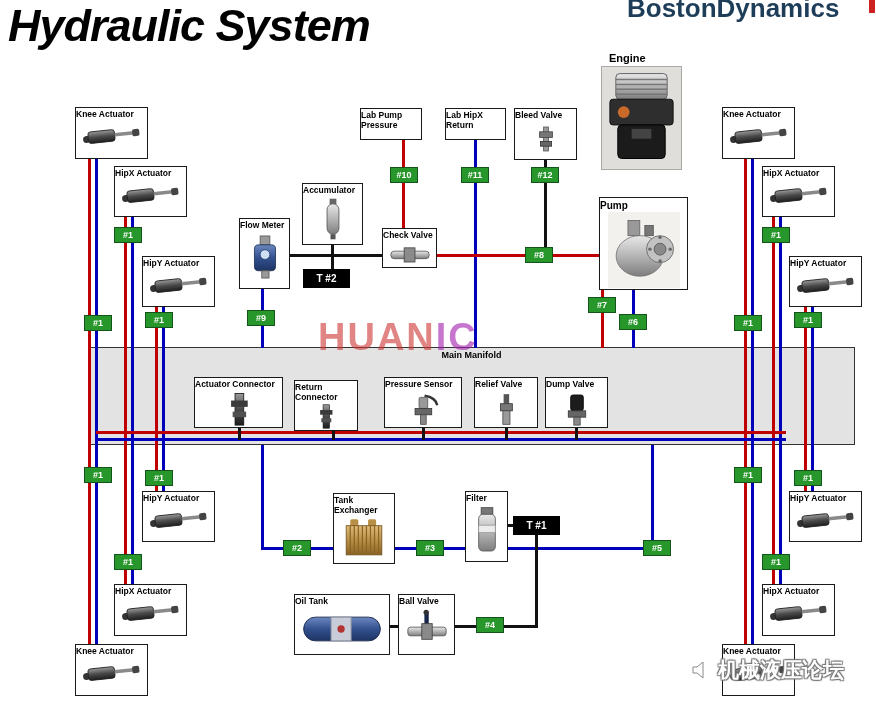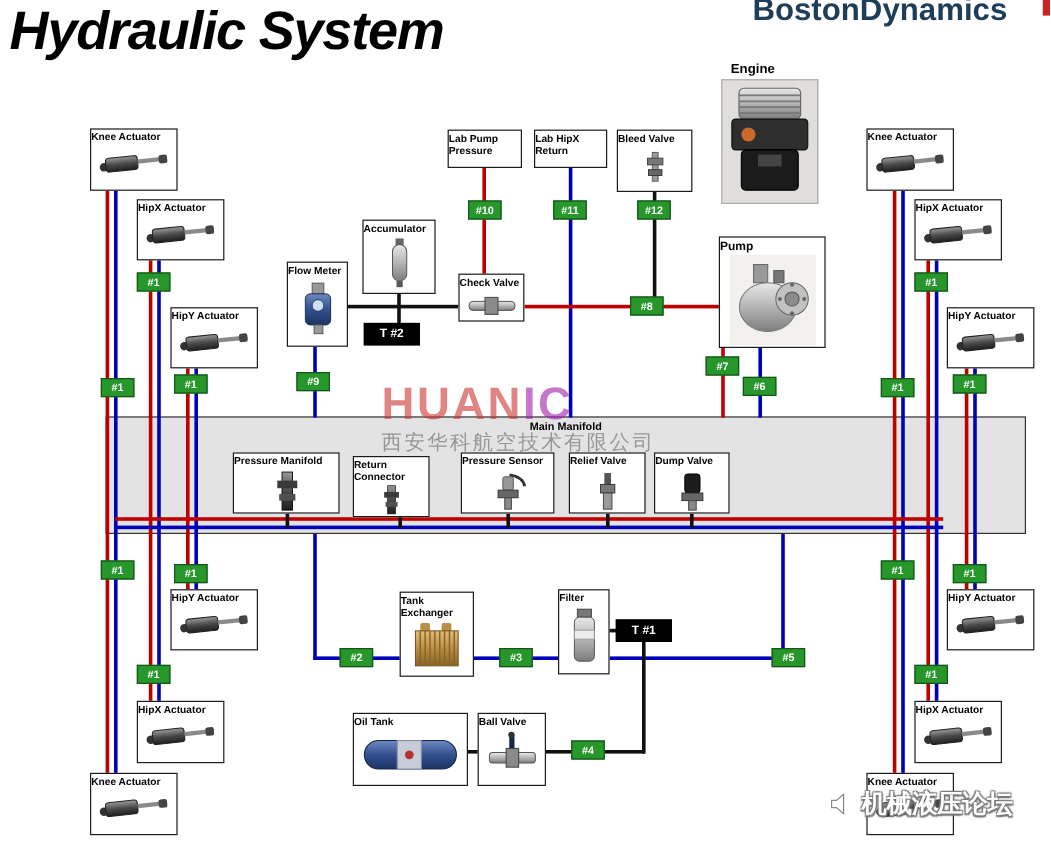--- a/index.html
+++ b/index.html
@@ -317,21 +317,21 @@
         <use href="#sym-actuator"></use>
       </svg>
   </div>
   <div class="node" style="left:722px;top:644px;width:73px;height:52px">
     <div class="lbl">Knee Actuator</div>
     <svg class="i-act" viewBox="0 0 70 26">
         <use href="#sym-actuator"></use>
       </svg>
   </div>
 
-  <div class="node" style="left:373px;top:108px;width:62px;height:32px">
+  <div class="node" style="left:360px;top:108px;width:62px;height:32px">
     <div class="lbl">Lab Pump Pressure</div>
   </div>
   <div class="node" style="left:445px;top:108px;width:61px;height:32px">
     <div class="lbl">Lab HipX Return</div>
   </div>
   <div class="node" style="left:514px;top:108px;width:63px;height:52px">
     <div class="lbl">Bleed Valve</div>
     <svg class="i-bleed" viewBox="0 0 40 34">
         <use href="#sym-bleedvalve"></use>
       </svg>
@@ -355,21 +355,21 @@
       </svg>
   </div>
   <div class="node" style="left:599px;top:197px;width:89px;height:93px">
     <div class="lbl" style="font-size:10px">Pump</div>
     <svg class="i-pump" viewBox="0 0 86 90">
         <use href="#sym-pump"></use>
       </svg>
   </div>
 
   <div class="node" style="left:194px;top:377px;width:89px;height:51px">
-    <div class="lbl">Pressure Manifold</div>
+    <div class="lbl">Actuator Connector</div>
     <svg class="i-conn" viewBox="0 0 60 46">
         <use href="#sym-connector"></use>
       </svg>
   </div>
   <div class="node" style="left:294px;top:380px;width:64px;height:51px">
     <div class="lbl">Return Connector</div>
     <svg class="i-conn" viewBox="0 0 60 46">
         <use href="#sym-connector"></use>
       </svg>
   </div>
@@ -442,21 +442,20 @@
   <div class="tag" style="left:762px;top:227px">#1</div>
   <div class="tag" style="left:734px;top:315px">#1</div>
   <div class="tag" style="left:794px;top:312px">#1</div>
   <div class="tag" style="left:734px;top:467px">#1</div>
   <div class="tag" style="left:794px;top:470px">#1</div>
   <div class="tag" style="left:762px;top:554px">#1</div>
 
   <div class="wm-logo">
     <span class="p1">HUAN</span><span class="p2">IC</span>
   </div>
-  <div class="wm-company">西安华科航空技术有限公司</div>
   <div class="wm-forum">
     <svg width="24" height="24" viewBox="0 0 24 24">
         <use href="#sym-speaker"></use>
       </svg>
     <span class="txt">机械液压论坛</span>
   </div>
 
 </div>
 
 </body></html>

